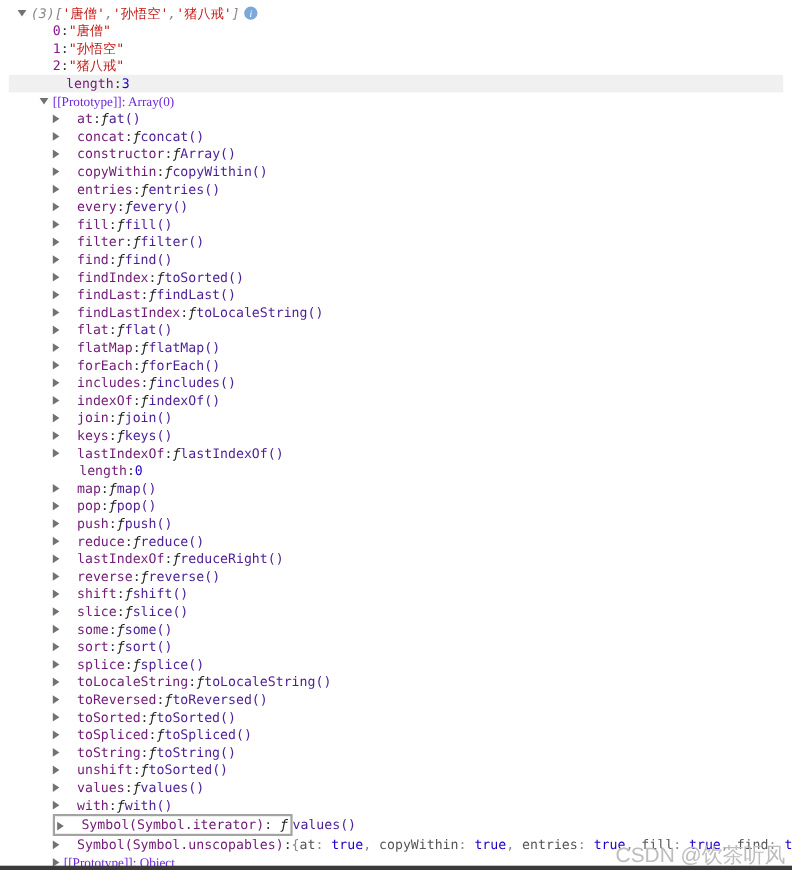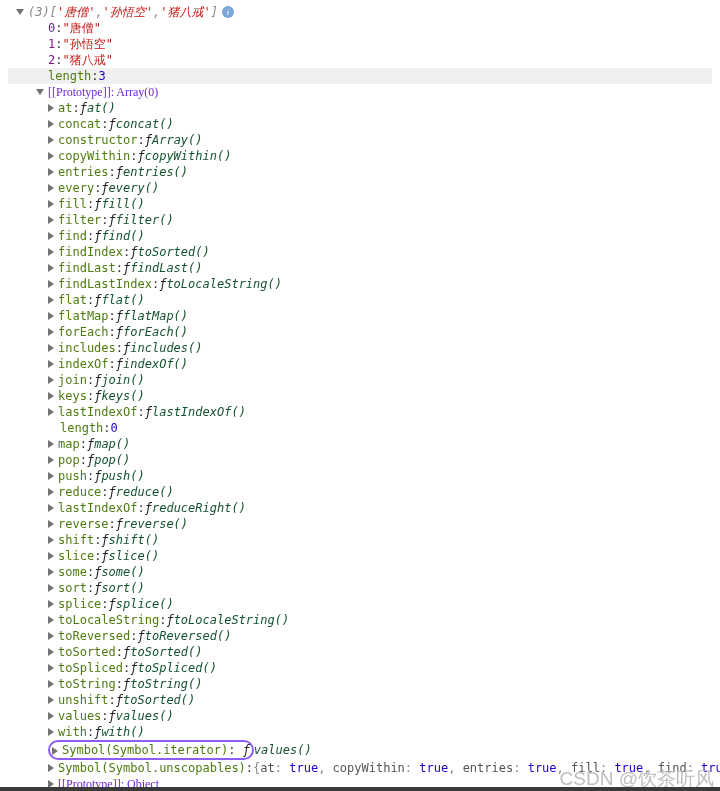--- a/index.html
+++ b/index.html
@@ -29,45 +29,45 @@
     border-right:4px solid transparent;
     border-top:6px solid #727272;
   }
   .tri-right {
     border-top:4px solid transparent;
     border-bottom:4px solid transparent;
     border-left:6px solid #727272;
   }
   .tri-none { width:8px; }
   .preview-gray { color:#888; font-style:italic; }
-  .preview-red { color:#c41a16; font-style:italic; }
+  .preview-red { color:#c41a16; }
   .key-idx { color:#881391; }
-  .key-prop { color:#4d7c0f; }
+  .key-prop { color:#701a75;margin-left:12px; }
   .colon { color:#333; }
   .str { color:#c41a16; }
   .num { color:#1c00cf; }
   .fsym { color:#202020; font-style:italic; }
-  .fname { color:#14532d; font-style:italic; }
+  .fname { color:#4c1d95; }
   .dimmed { color:#6d28d9;font-family:Liberation Serif, serif; }
   .info-icon {
     display:inline-flex;
     width:12px;height:12px;
     border-radius:50%;
     background:#7ba8d9;
     color:#fff;
     font-style:italic;
     font-family:Georgia,serif;
     font-size:9px;
     align-items:center;justify-content:center;
     margin-left:4px;
   }
   .hl-row { background:#f0f0f0; width:100%; }
   .boxed {
-    border:2px solid #8b5cf6;
-    border-radius:10px;
+    border:2px solid #a3a3a3;
+    border-radius:0;
     padding:0 2px;
     display:inline-block;
   }
   .true { color:#1c00cf;text-align:right; }
   .unscope-prev { color:#888; }
   .unscope-key { color:#565656; }
   .watermark {
     position:fixed;
     right:6px; bottom:4px;
     color:#bdbdbd;

